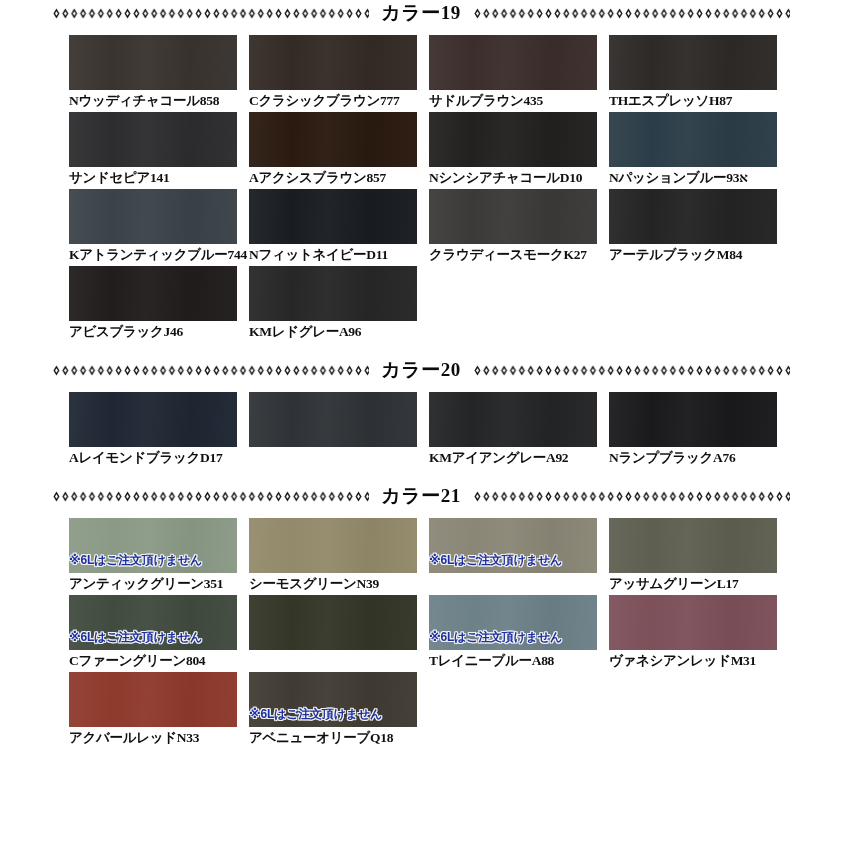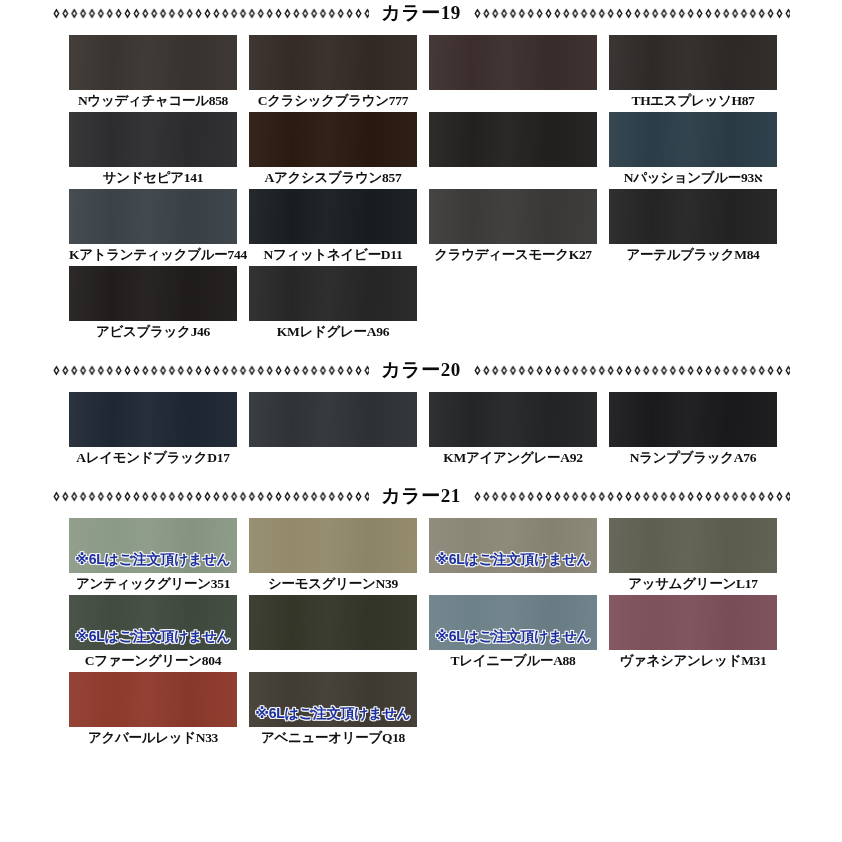--- a/index.html
+++ b/index.html
@@ -82,35 +82,35 @@
       linear-gradient(92deg, rgba(255,255,255,0.055) 0%, rgba(255,255,255,0.0) 26%,
                       rgba(255,255,255,0.035) 46%, rgba(0,0,0,0.045) 72%,
                       rgba(255,255,255,0.025) 100%);
     pointer-events: none;
   }
   .no-order-note {
     position: absolute;
     left: 0;
     right: 0;
     bottom: 4px;
-    text-align: center;
+    text-align: left;
     font-family: "Liberation Sans", "DejaVu Sans", sans-serif;
-    font-size: 14px;
+    font-size: 12px;
     font-weight: 700;
     color: #1b2f9e;
     letter-spacing: -0.2px;
     white-space: nowrap;
     text-shadow:
       -1px -1px 0 #f2f2f2,  1px -1px 0 #f2f2f2,
       -1px  1px 0 #f2f2f2,  1px  1px 0 #f2f2f2,
        0   -1px 0 #f2f2f2,  0    1px 0 #f2f2f2,
       -1px  0   0 #f2f2f2,  1px  0   0 #f2f2f2;
   }
   .swatch-label {
-    text-align: center;
+    text-align: left;
     font-family: "Liberation Serif", "DejaVu Serif", serif;
     font-size: 13.5px;
     font-weight: 700;
     color: #101010;
     line-height: 22px;
     height: 22px;
     white-space: nowrap;
     letter-spacing: -0.3px;
   }
 
@@ -159,20 +159,21 @@
         <div class="swatch-cell">
           <div class="swatch-chip" style="background-color:#342b26">
             <div class="sheen"></div>
           </div>
           <div class="swatch-label">Cクラシックブラウン777</div>
         </div>
         <div class="swatch-cell">
           <div class="swatch-chip" style="background-color:#3b2e2c">
             <div class="sheen"></div>
           </div>
+          <div class="swatch-label">サドルブラウン435</div>
         </div>
         <div class="swatch-cell">
           <div class="swatch-chip" style="background-color:#2e2a28">
             <div class="sheen"></div>
           </div>
           <div class="swatch-label">THエスプレッソH87</div>
         </div>
         <div class="swatch-cell">
           <div class="swatch-chip" style="background-color:#2d2c2e">
             <div class="sheen"></div>
@@ -182,20 +183,21 @@
         <div class="swatch-cell">
           <div class="swatch-chip" style="background-color:#2a1a10">
             <div class="sheen"></div>
           </div>
           <div class="swatch-label">Aアクシスブラウン857</div>
         </div>
         <div class="swatch-cell">
           <div class="swatch-chip" style="background-color:#23211f">
             <div class="sheen"></div>
           </div>
+          <div class="swatch-label">NシンシアチャコールD10</div>
         </div>
         <div class="swatch-cell">
           <div class="swatch-chip" style="background-color:#2b3d48">
             <div class="sheen"></div>
           </div>
           <div class="swatch-label">Nパッションブルーא93</div>
         </div>
         <div class="swatch-cell">
           <div class="swatch-chip" style="background-color:#3b4349">
             <div class="sheen"></div>

